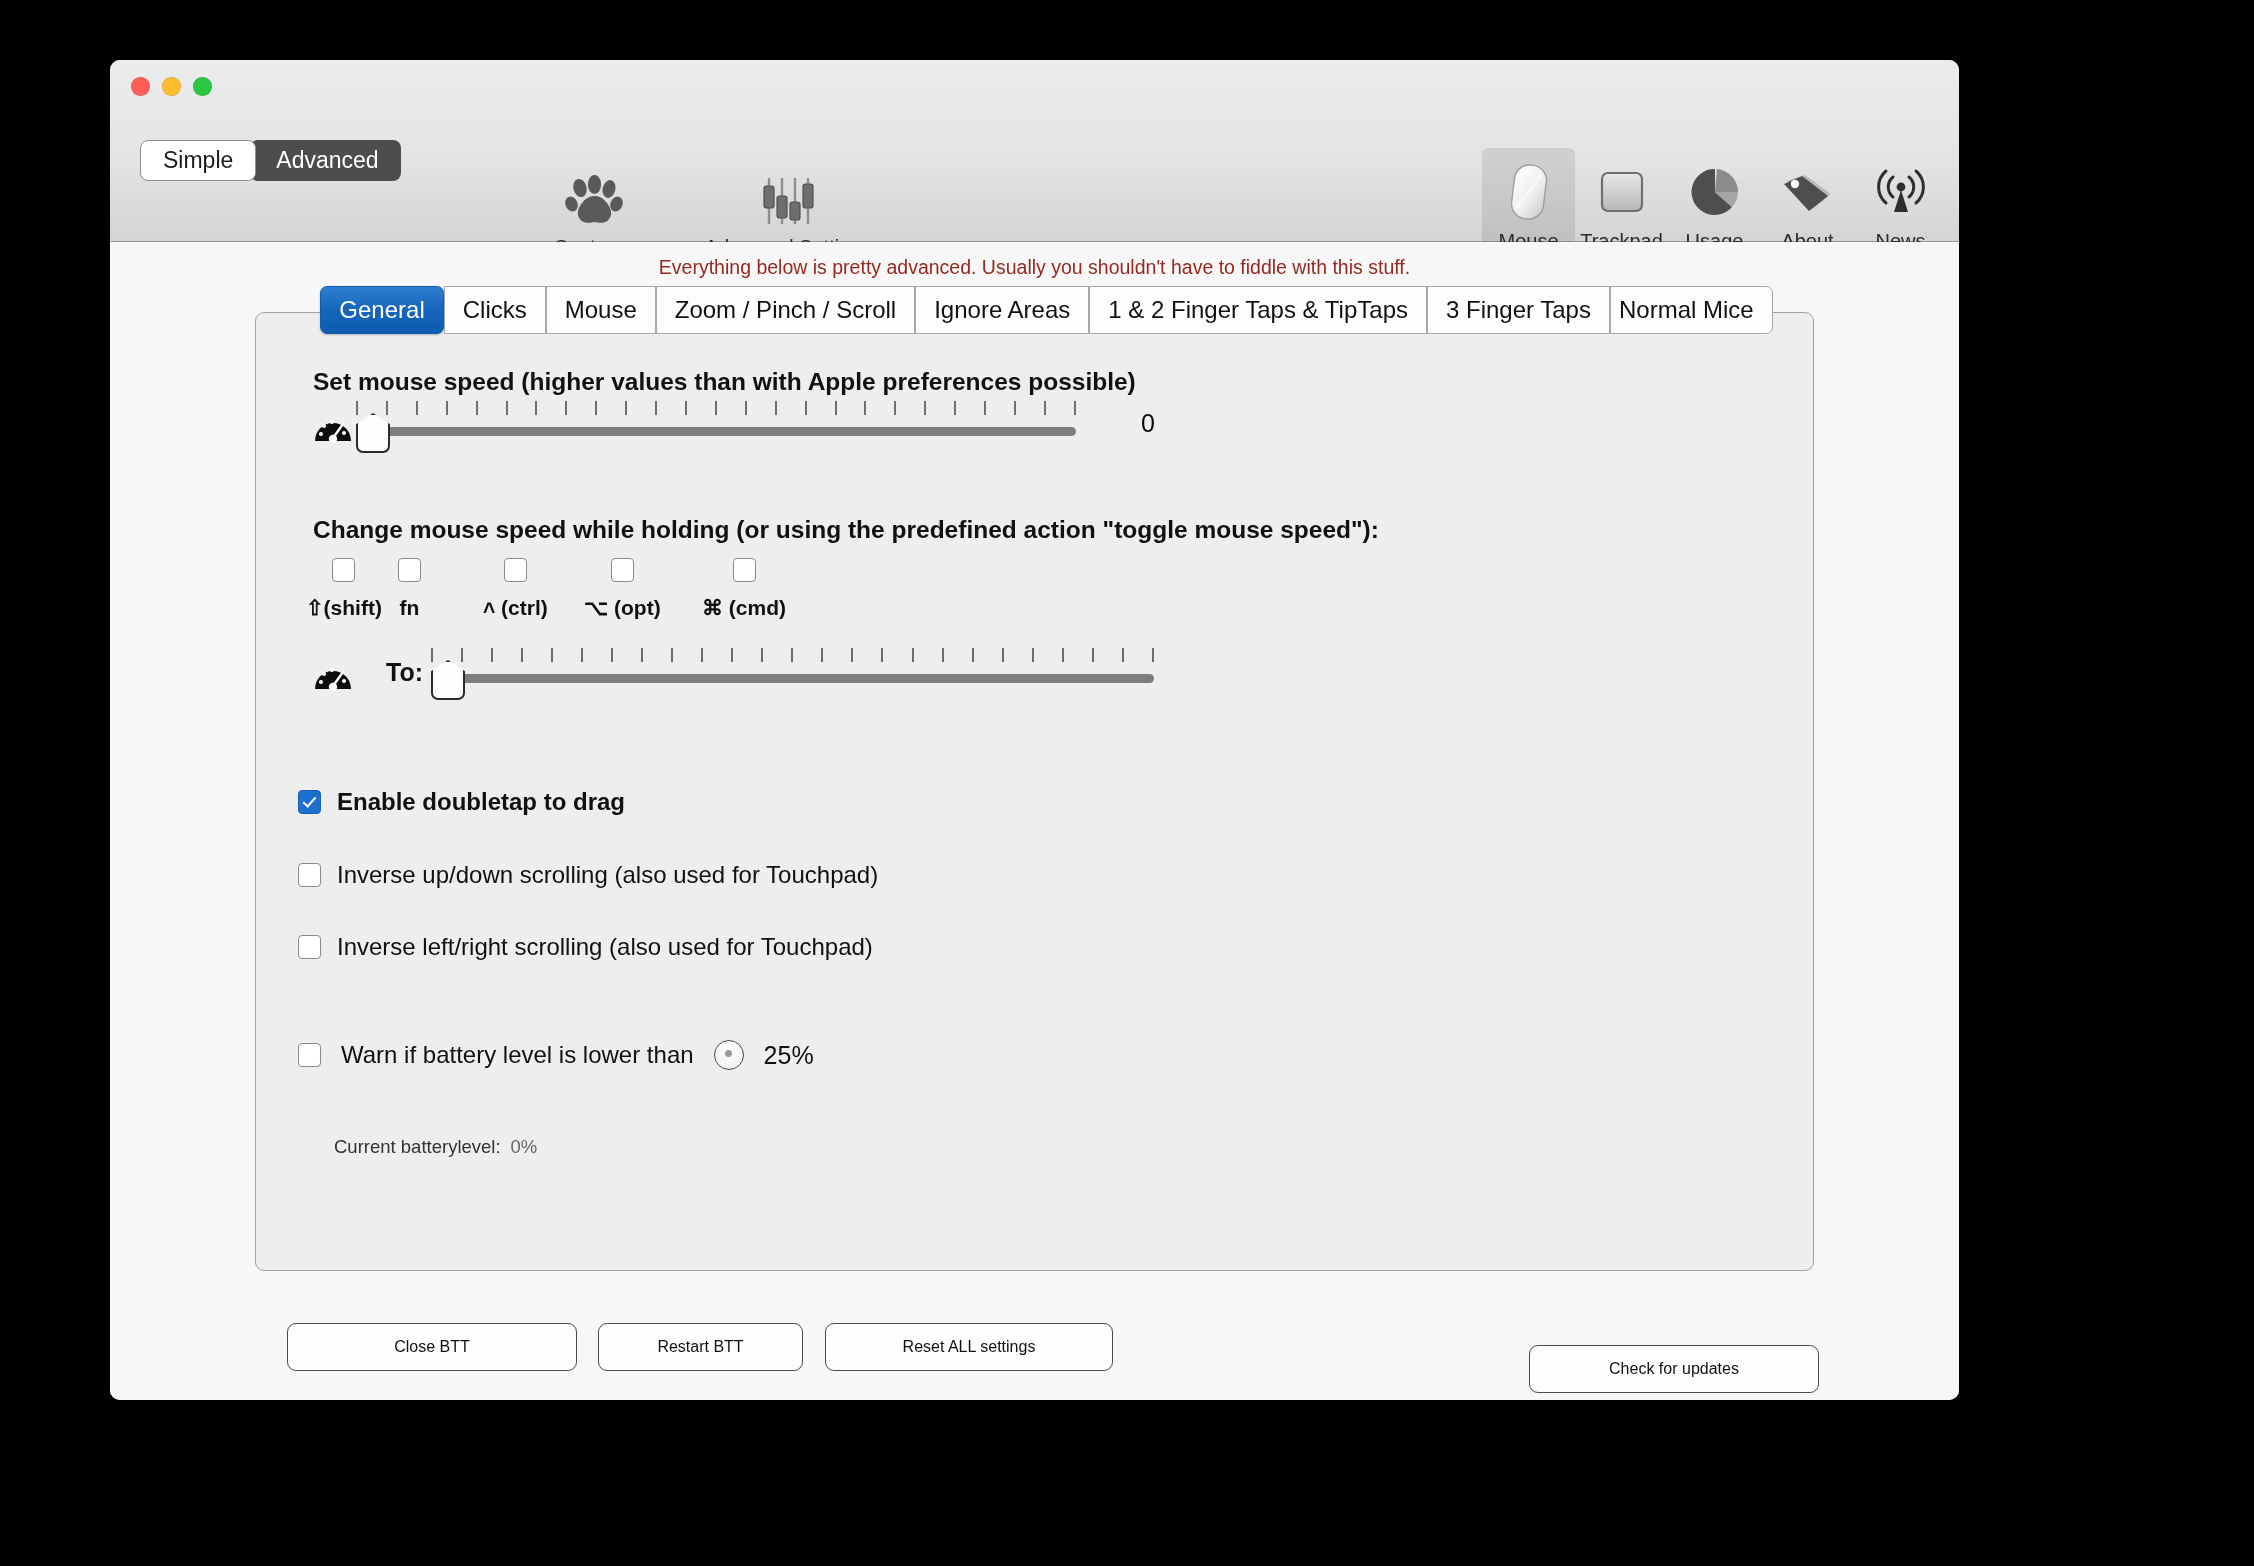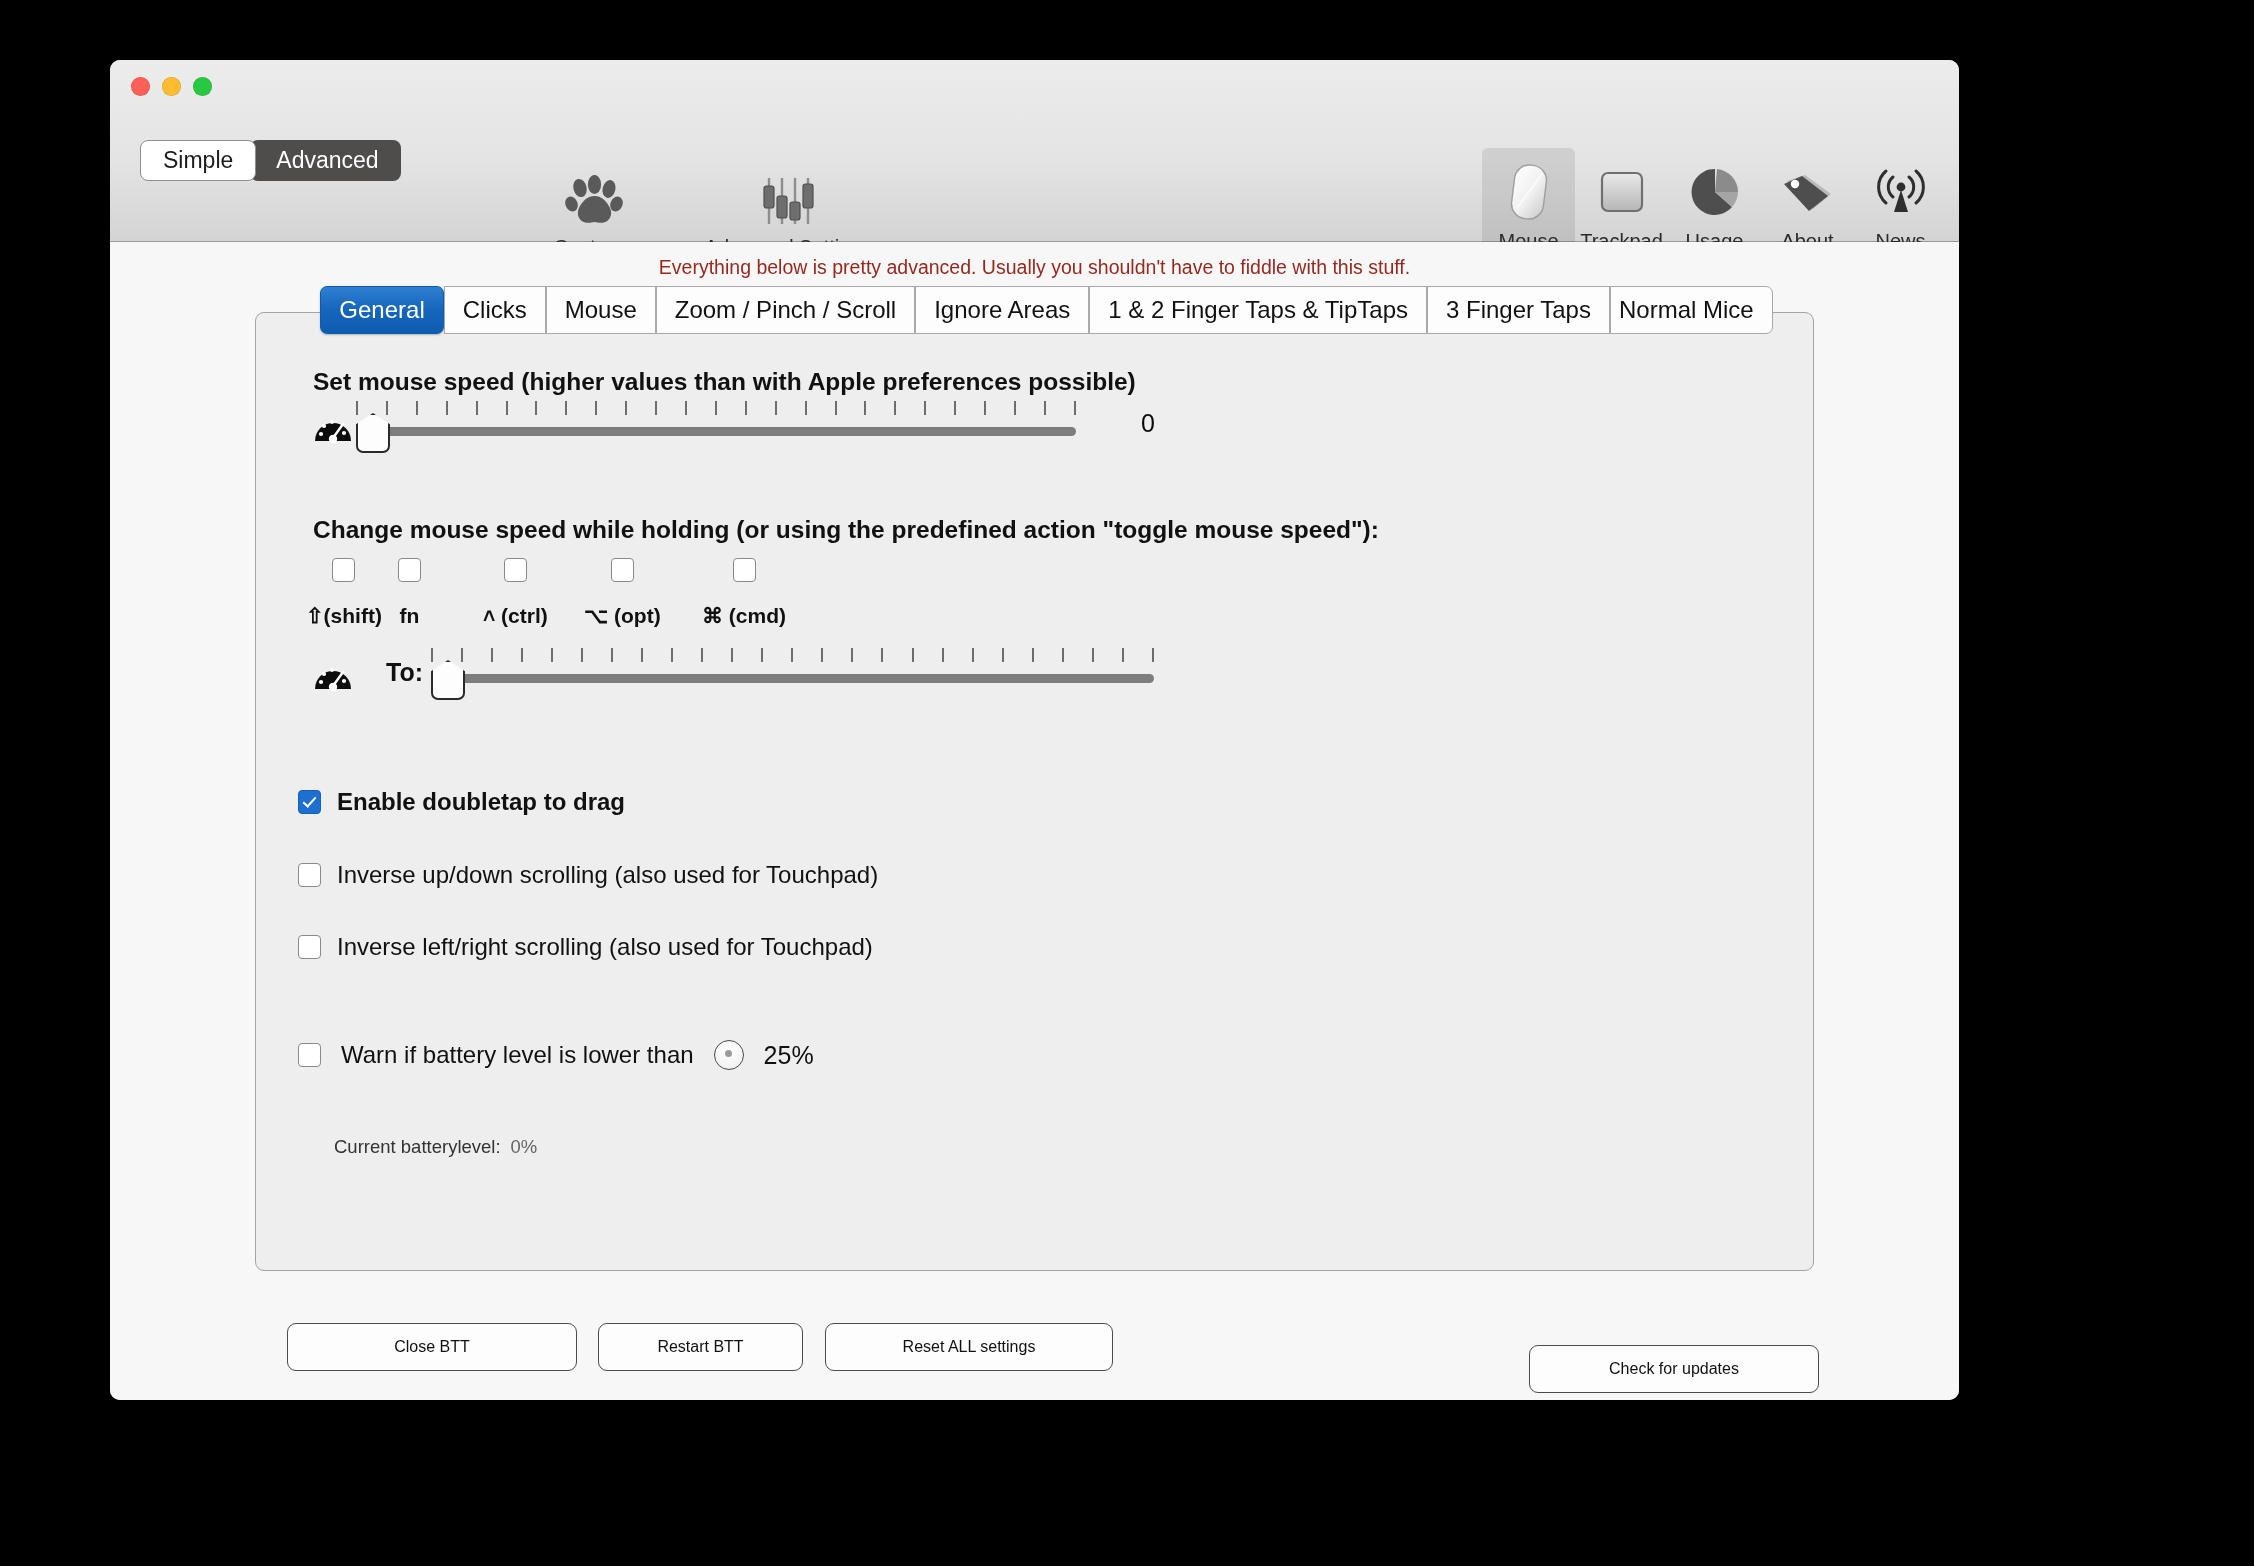--- a/index.html
+++ b/index.html
@@ -262,21 +262,20 @@
     color: #111;
   }
 
   
   #mods { position: absolute; left: 50px; top: 245px; }
   .mod {
     position: absolute;
     display: flex;
     flex-direction: column;
     align-items: center;
-    gap: 8px;
   }
   .mod-label {
     font-size: 21px;
     font-weight: bold;
     color: #111;
     margin-top: 14px;
     white-space: nowrap;
   }
 
   .cb {

